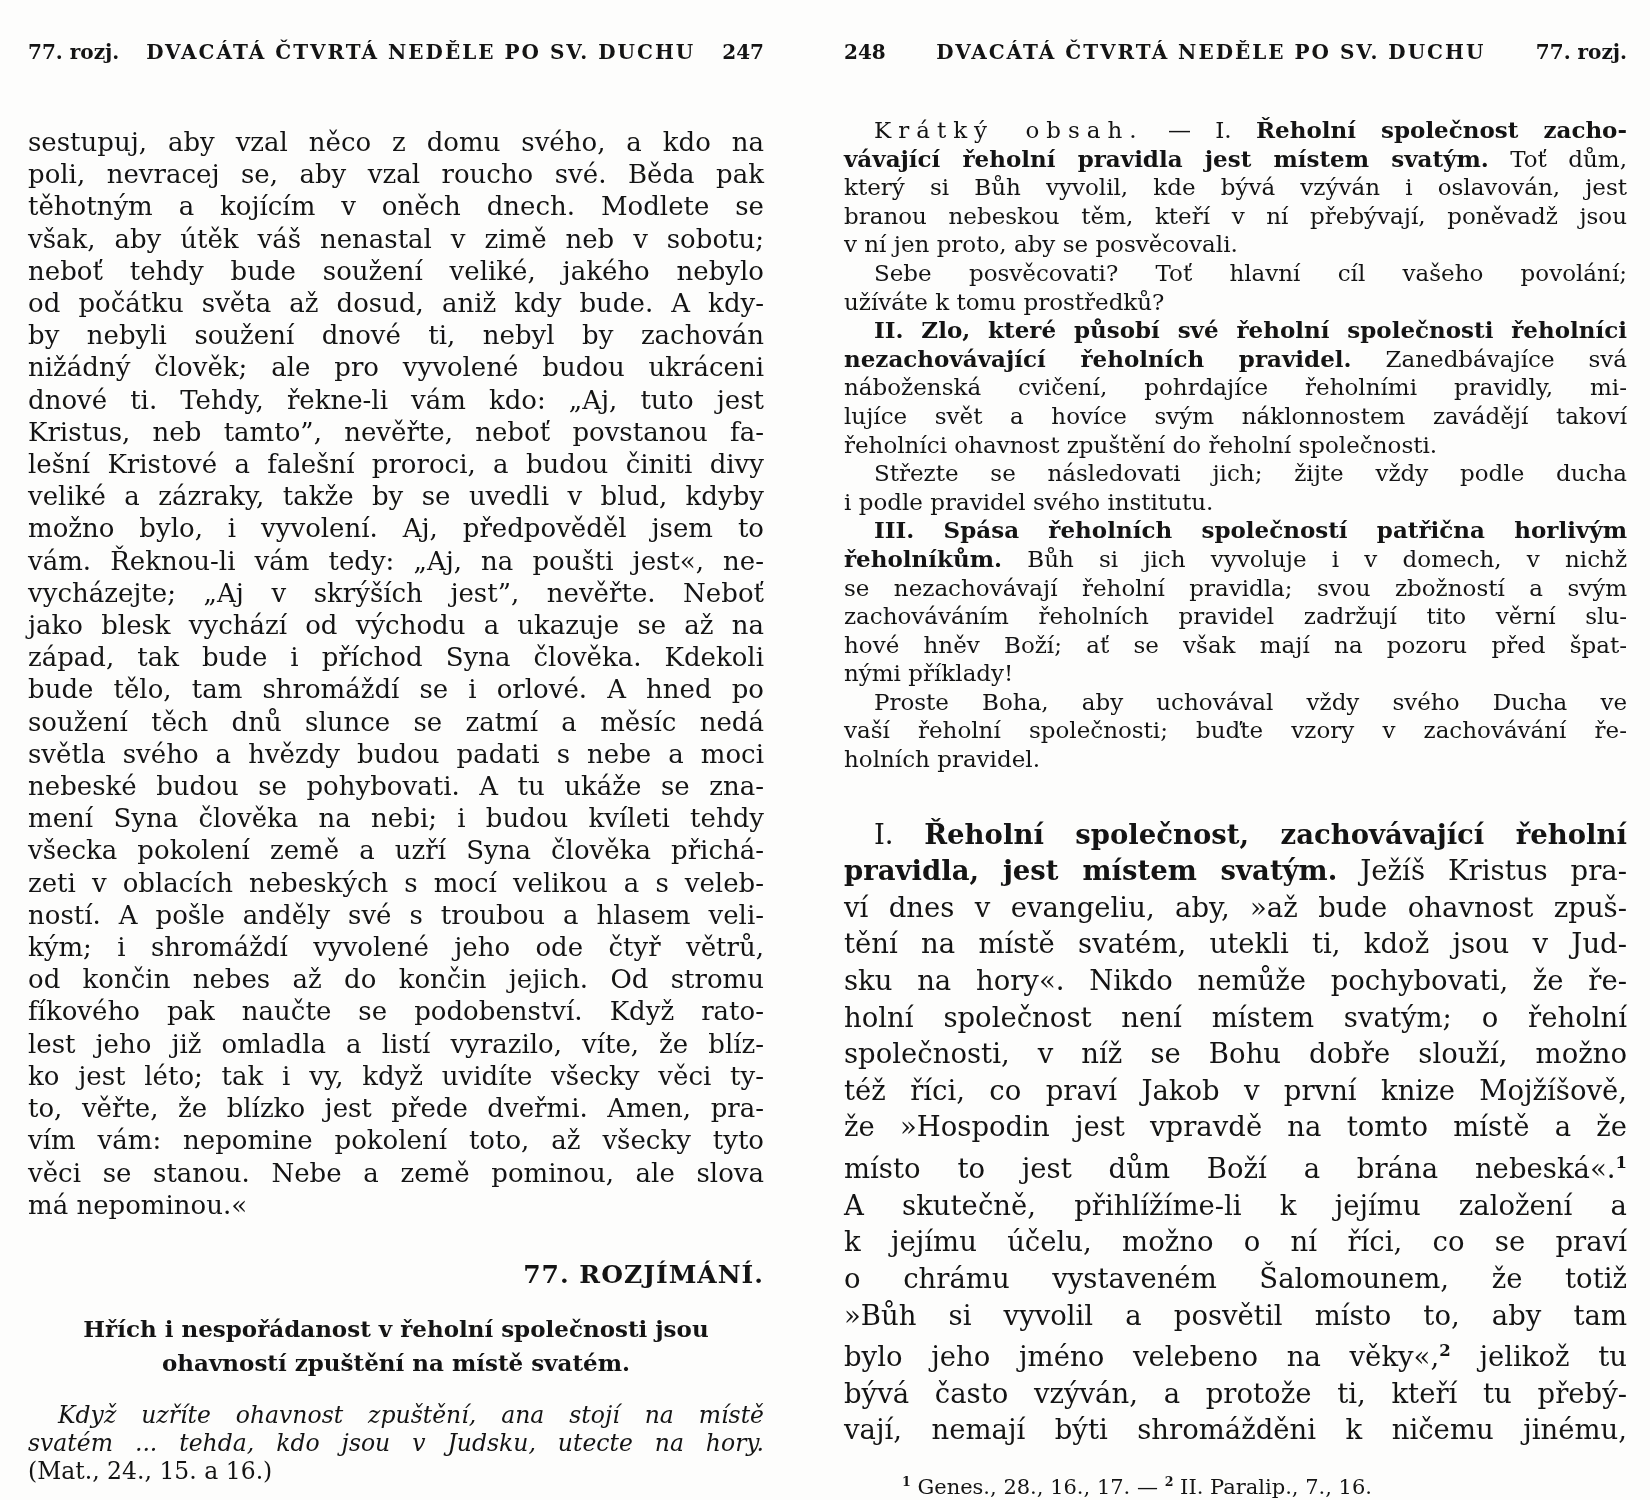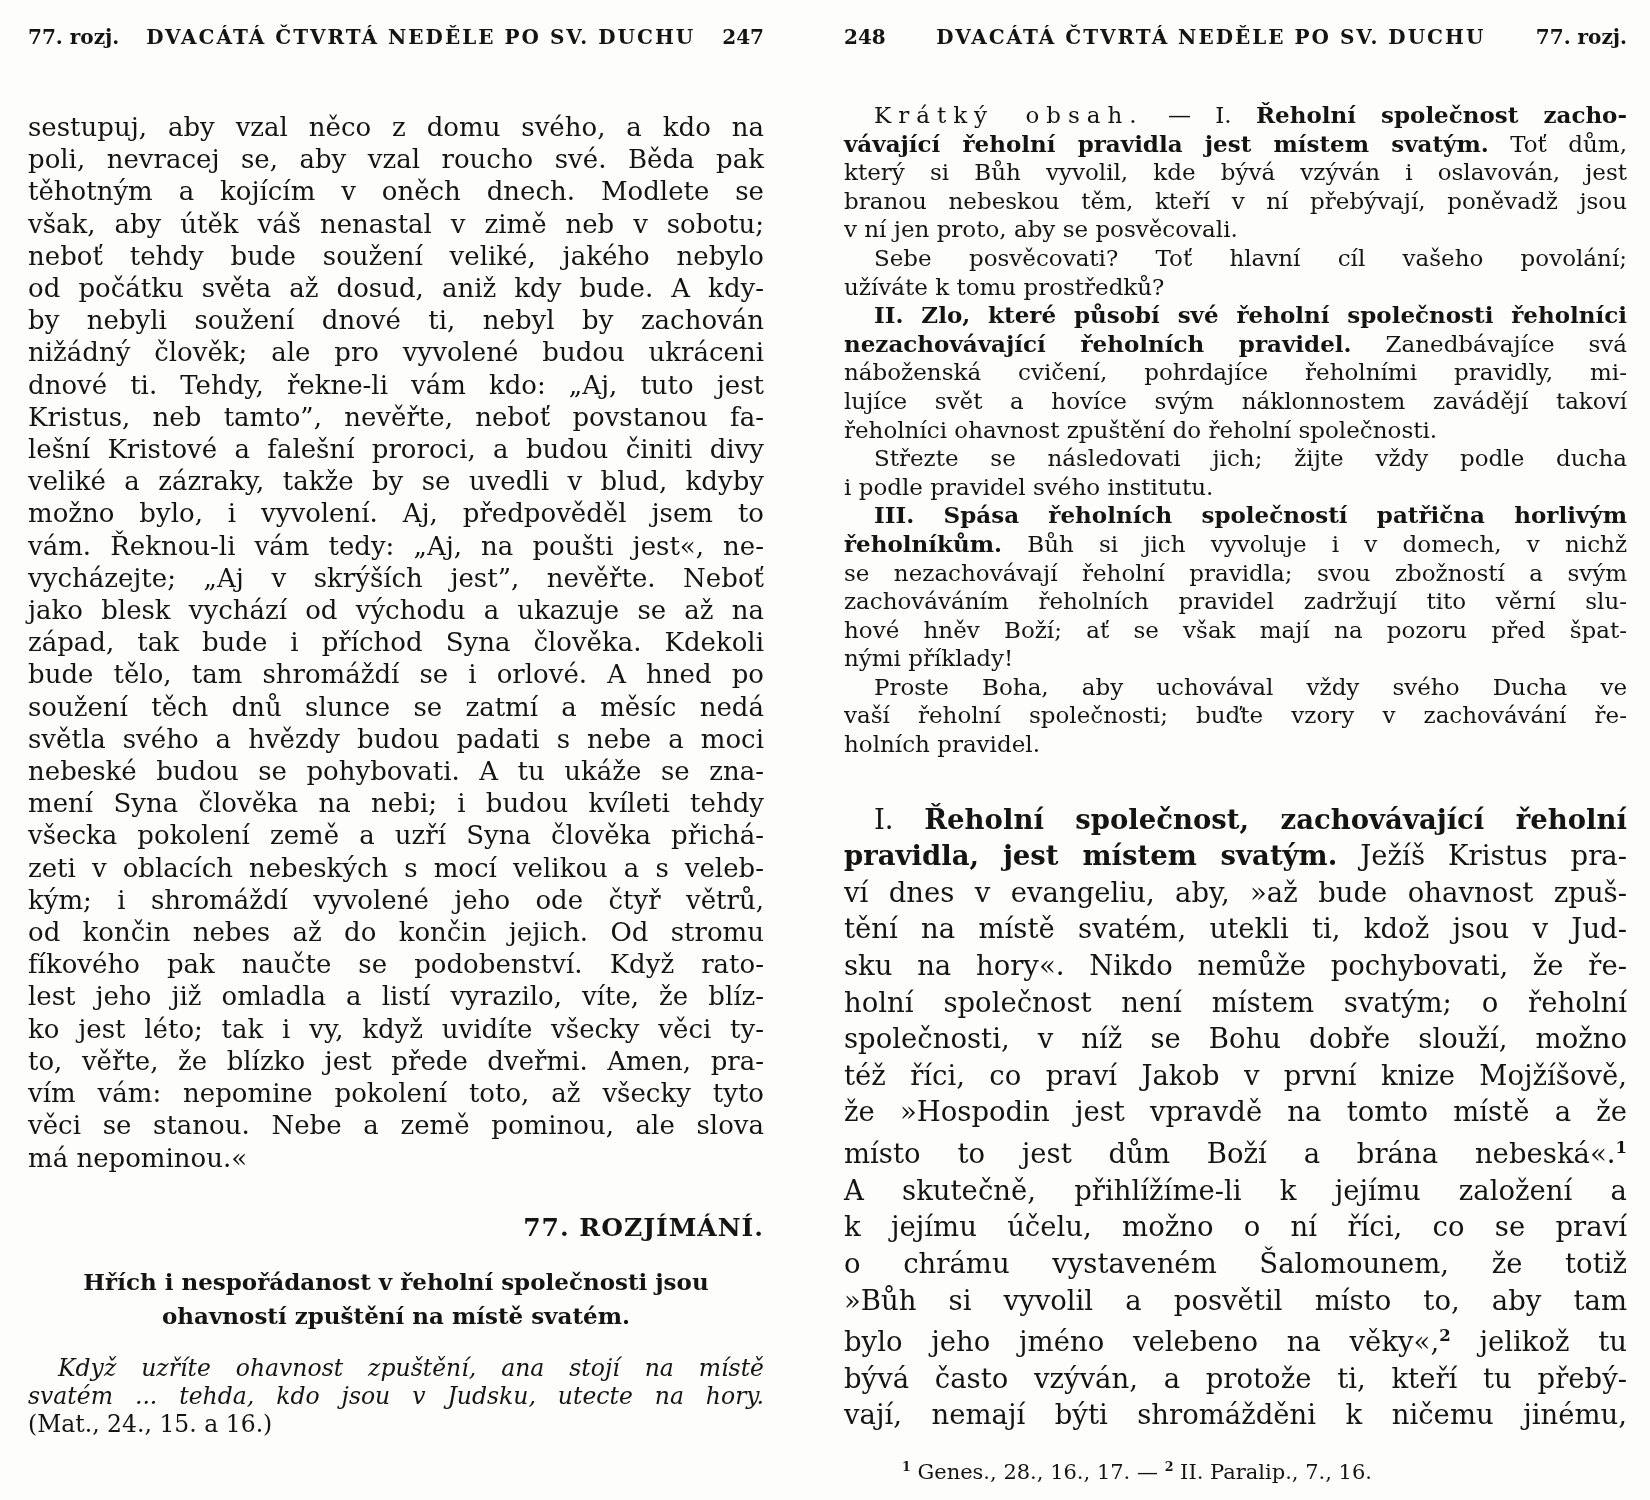--- a/index.html
+++ b/index.html
@@ -5,21 +5,21 @@
   html,body{margin:0;padding:0;}
   body{
     width:1650px;height:1500px;position:relative;overflow:hidden;
     background:#fdfdfc;color:#141414;
     font-family:"DejaVu Serif","Liberation Serif",serif;
   }
   .page{position:absolute;top:0;}
   .page-left{left:28px;width:736px;}
   .page-right{left:844px;width:783px;}
 
-  .header{display:flex;align-items:flex-start;padding-top:25px;font-weight:bold;font-size:20px;}
+  .header{display:flex;align-items:flex-start;padding-top:40px;font-weight:bold;font-size:20px;}
   .header .hside{white-space:nowrap;}
   .header .hcenter{flex:1;text-align:center;letter-spacing:2px;font-size:20px;}
 
   .line{text-align:justify;text-align-last:justify;white-space:pre-wrap;}
   .line.nl{text-align-last:left;}
   .line.ind{text-indent:30px;}
   .line.ctr{text-align:center;text-align-last:center;}
 
   .b{font-weight:bold;}
   .i{font-style:italic;}
@@ -63,20 +63,21 @@
       <div class="line"><span>vycházejte; „Aj v skrýších jest”, nevěřte. Neboť</span></div>
       <div class="line"><span>jako blesk vychází od východu a ukazuje se až na</span></div>
       <div class="line"><span>západ, tak bude i příchod Syna člověka. Kdekoli</span></div>
       <div class="line"><span>bude tělo, tam shromáždí se i orlové. A hned po</span></div>
       <div class="line"><span>soužení těch dnů slunce se zatmí a měsíc nedá</span></div>
       <div class="line"><span>světla svého a hvězdy budou padati s nebe a moci</span></div>
       <div class="line"><span>nebeské budou se pohybovati. A tu ukáže se zna-</span></div>
       <div class="line"><span>mení Syna člověka na nebi; i budou kvíleti tehdy</span></div>
       <div class="line"><span>všecka pokolení země a uzří Syna člověka přichá-</span></div>
       <div class="line"><span>zeti v oblacích nebeských s mocí velikou a s veleb-</span></div>
+      <div class="line"><span>ností. A pošle anděly své s troubou a hlasem veli-</span></div>
       <div class="line"><span>kým; i shromáždí vyvolené jeho ode čtyř větrů,</span></div>
       <div class="line"><span>od končin nebes až do končin jejich. Od stromu</span></div>
       <div class="line"><span>fíkového pak naučte se podobenství. Když rato-</span></div>
       <div class="line"><span>lest jeho již omladla a listí vyrazilo, víte, že blíz-</span></div>
       <div class="line"><span>ko jest léto; tak i vy, když uvidíte všecky věci ty-</span></div>
       <div class="line"><span>to, věřte, že blízko jest přede dveřmi. Amen, pra-</span></div>
       <div class="line"><span>vím vám: nepomine pokolení toto, až všecky tyto</span></div>
       <div class="line"><span>věci se stanou. Nebe a země pominou, ale slova</span></div>
       <div class="line nl"><span>má nepominou.«</span></div>
     </div>

